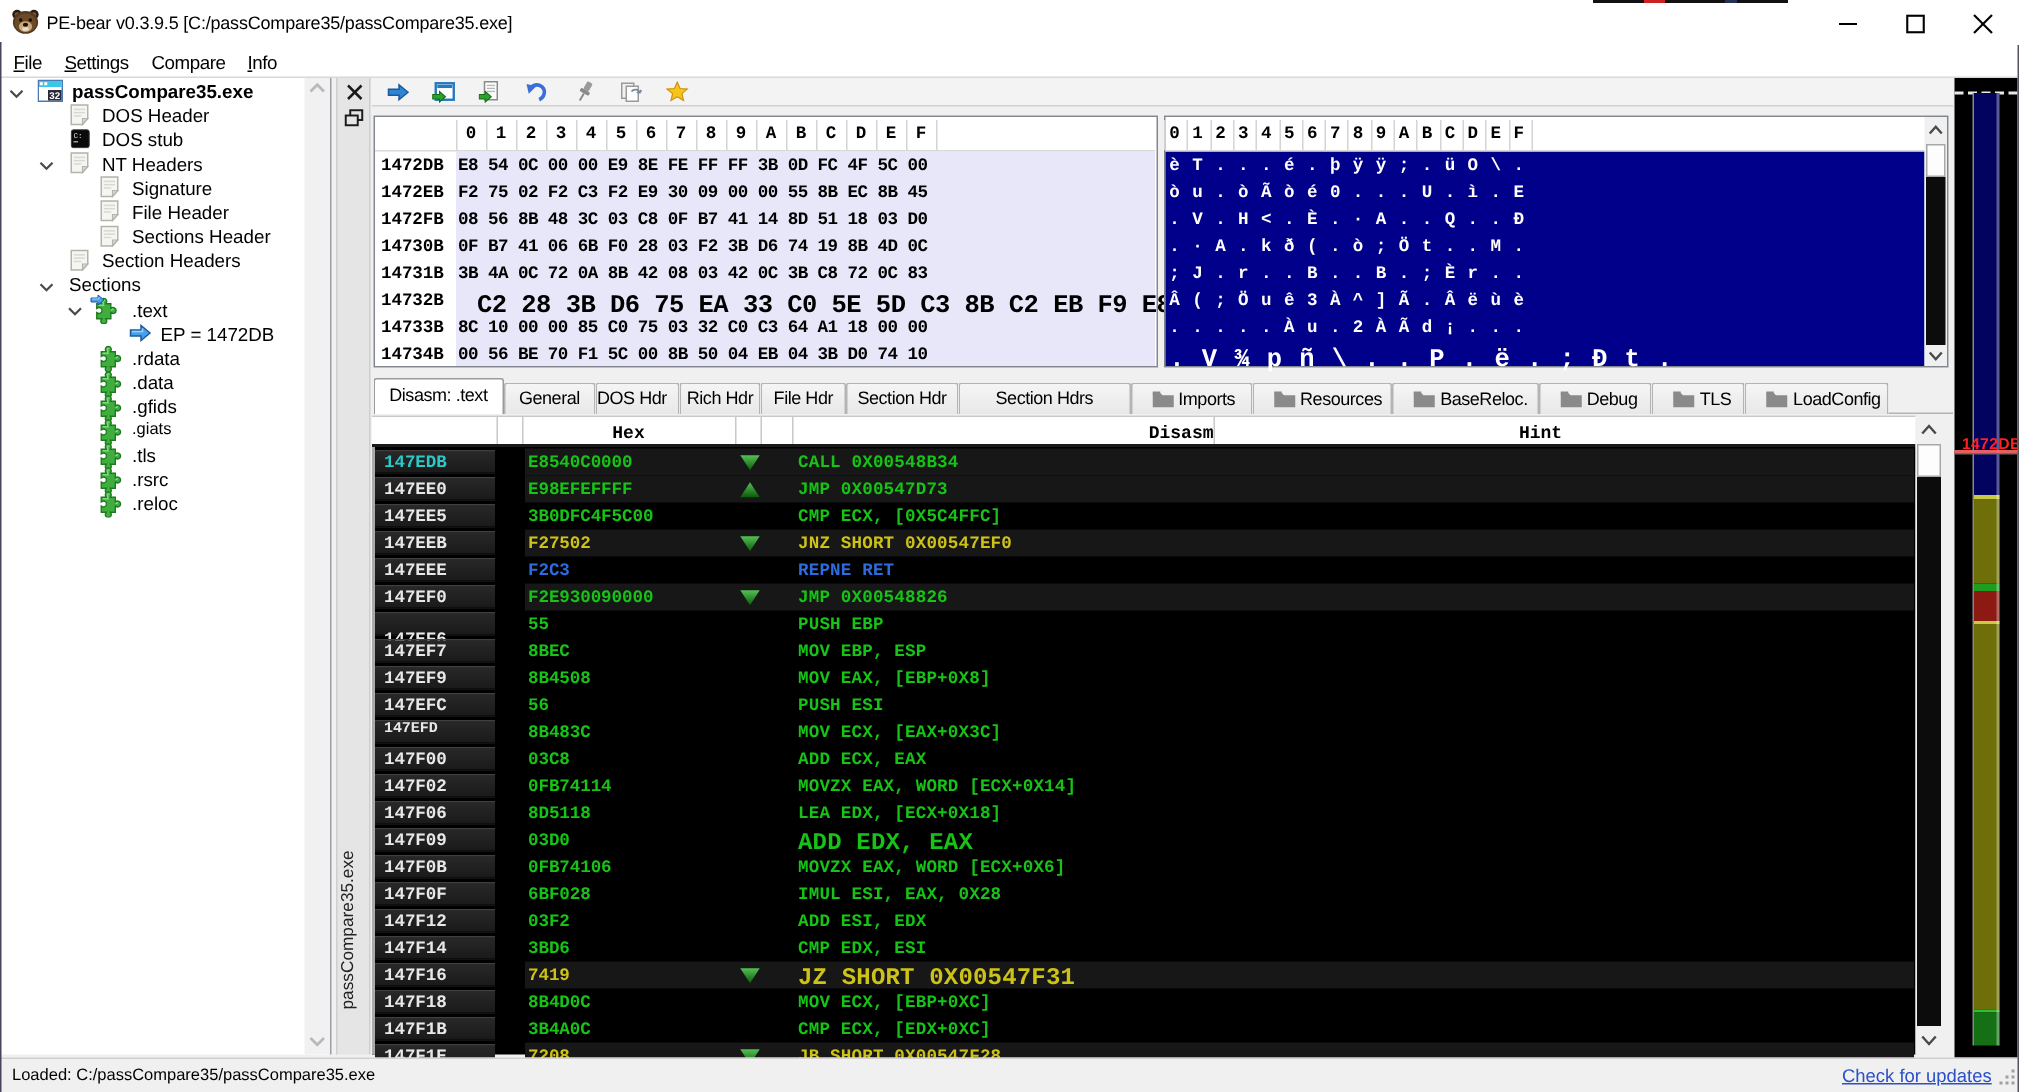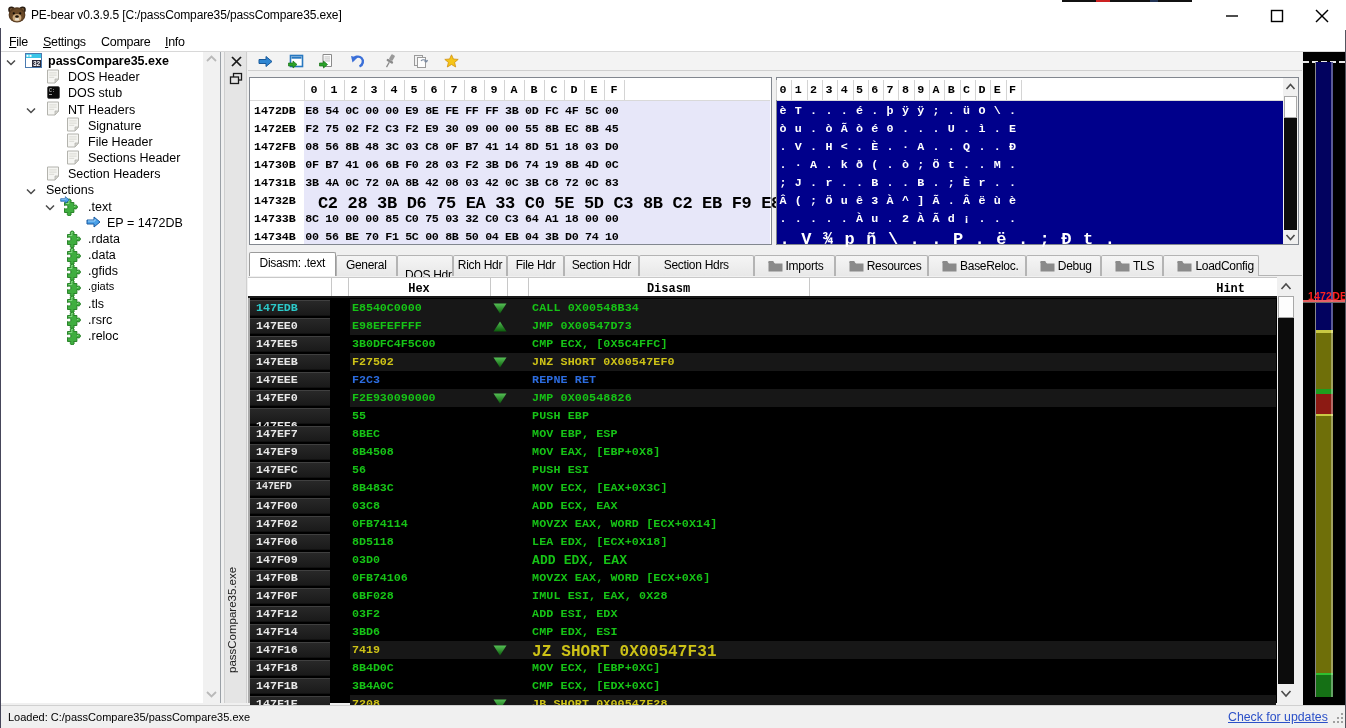--- a/index.html
+++ b/index.html
@@ -290,21 +290,21 @@
 <svg class="abs" style="left:1285px;top:233px" width="11" height="8" viewBox="0 0 11 8">
     <polyline points="1.5,2 5.5,6.5 9.5,2" fill="none" stroke="#4a4a4a" stroke-width="1.6"></polyline>
   </svg>
 <div class="abs" style="left:249.0px;top:252px;width:86.5px;height:24px;background:#fff;border:1px solid #9b9b9b;border-bottom:none;border-radius:2px 2px 0 0;z-index:3">
     <div style="text-align:center;font-size:12px;letter-spacing:-0.3px;margin-top:3px">Disasm: .text</div>
   </div>
 <div class="abs" style="left:335.5px;top:255px;width:61.5px;height:21px;background:linear-gradient(#f5f5f5,#e8e8e8);border:1px solid #b4b4b4;border-bottom:none;border-radius:2px 2px 0 0">
     <div style="text-align:center;font-size:12px;letter-spacing:-0.3px;margin-top:2px">General</div>
   </div>
 <div class="abs" style="left:397.0px;top:255px;width:55.6px;height:21px;background:linear-gradient(#f5f5f5,#e8e8e8);border:1px solid #b4b4b4;border-bottom:none;border-radius:2px 2px 0 0">
-    <div style="text-align:right;font-size:12px;letter-spacing:-0.3px;margin-top:12px">DOS Hdr</div>
+    <div style="text-align:left;font-size:12px;letter-spacing:-0.3px;margin-top:2px">DOS Hdr</div>
   </div>
 <div class="abs" style="left:452.6px;top:255px;width:54.8px;height:21px;background:linear-gradient(#f5f5f5,#e8e8e8);border:1px solid #b4b4b4;border-bottom:none;border-radius:2px 2px 0 0">
     <div style="text-align:center;font-size:12px;letter-spacing:-0.3px;margin-top:2px">Rich Hdr</div>
   </div>
 <div class="abs" style="left:507.4px;top:255px;width:56.3px;height:21px;background:linear-gradient(#f5f5f5,#e8e8e8);border:1px solid #b4b4b4;border-bottom:none;border-radius:2px 2px 0 0">
     <div style="text-align:center;font-size:12px;letter-spacing:-0.3px;margin-top:2px">File Hdr</div>
   </div>
 <div class="abs" style="left:563.7px;top:255px;width:75.3px;height:21px;background:linear-gradient(#f5f5f5,#e8e8e8);border:1px solid #b4b4b4;border-bottom:none;border-radius:2px 2px 0 0">
     <div style="text-align:center;font-size:12px;letter-spacing:-0.3px;margin-top:2px">Section Hdr</div>
   </div>
@@ -355,22 +355,22 @@
   </div>
 <div class="abs" style="left:248px;top:277px;width:1029px;height:21px;background:#fff;border-top:1px solid #c8c8c8"></div>
 <div class="abs" style="left:331px;top:278px;width:1px;height:19px;background:#c8c8c8"></div>
 <div class="abs" style="left:348px;top:278px;width:1px;height:19px;background:#c8c8c8"></div>
 <div class="abs" style="left:490px;top:278px;width:1px;height:19px;background:#c8c8c8"></div>
 <div class="abs" style="left:507px;top:278px;width:1px;height:19px;background:#c8c8c8"></div>
 <div class="abs" style="left:528px;top:278px;width:1px;height:19px;background:#c8c8c8"></div>
 <div class="abs" style="left:809px;top:278px;width:1px;height:19px;background:#c8c8c8"></div>
 <div class="abs" style="left:248px;top:296px;width:1029px;height:2px;background:#1a1a1a"></div>
 <div class="abs" style="left:348px;top:281px;width:142px;height:14px;text-align:center;font-size:12px"><span class="mono b">Hex</span></div>
-<div class="abs" style="left:528px;top:281px;width:281px;height:14px;text-align:center;font-size:12px"><span class="mono b">Disasm</span></div>
-<div class="abs" style="left:809px;top:281px;width:436px;height:14px;text-align:right;font-size:12px"><span class="mono b">Hint</span></div>
+<div class="abs" style="left:528px;top:281px;width:281px;height:14px;text-align:right;font-size:12px"><span class="mono b">Disasm</span></div>
+<div class="abs" style="left:809px;top:281px;width:436px;height:14px;text-align:center;font-size:12px"><span class="mono b">Hint</span></div>
 <div class="abs" style="left:248px;top:298px;width:1029px;height:405px;background:#000;overflow:hidden;"></div>
 <div class="abs" style="left:350px;top:299px;width:926px;height:18px;background:#171717"></div>
 <div class="abs" style="left:250px;top:300px;width:80px;height:16px;background:linear-gradient(#282828,#1a1a1a);border-top:1px solid #404040;border-bottom:1px solid #111;"></div>
 <div class="abs mono b" style="left:256px;top:301px;font-size:11.7px;letter-spacing:-0.05px;color:#2cc9c9">147EDB</div>
 <div class="abs mono b" style="left:352px;top:301px;font-size:11.7px;letter-spacing:-0.05px;color:#16c316">E8540C0000</div>
 <svg class="abs" style="left:493px;top:303px" width="14" height="11" viewBox="0 0 14 11">
     <defs>
       <linearGradient id="gr0" x1="0" y1="0" x2="0" y2="1">
         <stop offset="0" stop-color="#55c055"></stop>
         <stop offset="1" stop-color="#0a5c0a"></stop>
@@ -457,21 +457,21 @@
 <div class="abs mono b" style="left:256px;top:517px;font-size:11.7px;letter-spacing:-0.05px;color:#e8e8e8">147F02</div>
 <div class="abs mono b" style="left:352px;top:517px;font-size:11.7px;letter-spacing:-0.05px;color:#16c316">0FB74114</div>
 <div class="abs mono b" style="left:532px;top:517px;font-size:11.7px;letter-spacing:0.12px;color:#16c316">MOVZX EAX, WORD [ECX+0X14]</div>
 <div class="abs" style="left:250px;top:534px;width:80px;height:16px;background:linear-gradient(#282828,#1a1a1a);border-top:1px solid #404040;border-bottom:1px solid #111;"></div>
 <div class="abs mono b" style="left:256px;top:535px;font-size:11.7px;letter-spacing:-0.05px;color:#e8e8e8">147F06</div>
 <div class="abs mono b" style="left:352px;top:535px;font-size:11.7px;letter-spacing:-0.05px;color:#16c316">8D5118</div>
 <div class="abs mono b" style="left:532px;top:535px;font-size:11.7px;letter-spacing:0.12px;color:#16c316">LEA EDX, [ECX+0X18]</div>
 <div class="abs" style="left:250px;top:552px;width:80px;height:16px;background:linear-gradient(#282828,#1a1a1a);border-top:1px solid #404040;border-bottom:1px solid #111;"></div>
 <div class="abs mono b" style="left:256px;top:553px;font-size:11.7px;letter-spacing:-0.05px;color:#e8e8e8">147F09</div>
 <div class="abs mono b" style="left:352px;top:553px;font-size:11.7px;letter-spacing:-0.05px;color:#16c316">03D0</div>
-<div class="abs mono b" style="left:532px;top:553px;font-size:13px;letter-spacing:0.12px;color:#16c316">ADD EDX, EAX</div>
+<div class="abs mono b" style="left:532px;top:553px;font-size:16px;letter-spacing:0.12px;color:#16c316">ADD EDX, EAX</div>
 <div class="abs" style="left:250px;top:570px;width:80px;height:16px;background:linear-gradient(#282828,#1a1a1a);border-top:1px solid #404040;border-bottom:1px solid #111;"></div>
 <div class="abs mono b" style="left:256px;top:571px;font-size:11.7px;letter-spacing:-0.05px;color:#e8e8e8">147F0B</div>
 <div class="abs mono b" style="left:352px;top:571px;font-size:11.7px;letter-spacing:-0.05px;color:#16c316">0FB74106</div>
 <div class="abs mono b" style="left:532px;top:571px;font-size:11.7px;letter-spacing:0.12px;color:#16c316">MOVZX EAX, WORD [ECX+0X6]</div>
 <div class="abs" style="left:250px;top:588px;width:80px;height:16px;background:linear-gradient(#282828,#1a1a1a);border-top:1px solid #404040;border-bottom:1px solid #111;"></div>
 <div class="abs mono b" style="left:256px;top:589px;font-size:11.7px;letter-spacing:-0.05px;color:#e8e8e8">147F0F</div>
 <div class="abs mono b" style="left:352px;top:589px;font-size:11.7px;letter-spacing:-0.05px;color:#16c316">6BF028</div>
 <div class="abs mono b" style="left:532px;top:589px;font-size:11.7px;letter-spacing:0.12px;color:#16c316">IMUL ESI, EAX, 0X28</div>
 <div class="abs" style="left:250px;top:606px;width:80px;height:16px;background:linear-gradient(#282828,#1a1a1a);border-top:1px solid #404040;border-bottom:1px solid #111;"></div>
 <div class="abs mono b" style="left:256px;top:607px;font-size:11.7px;letter-spacing:-0.05px;color:#e8e8e8">147F12</div>

